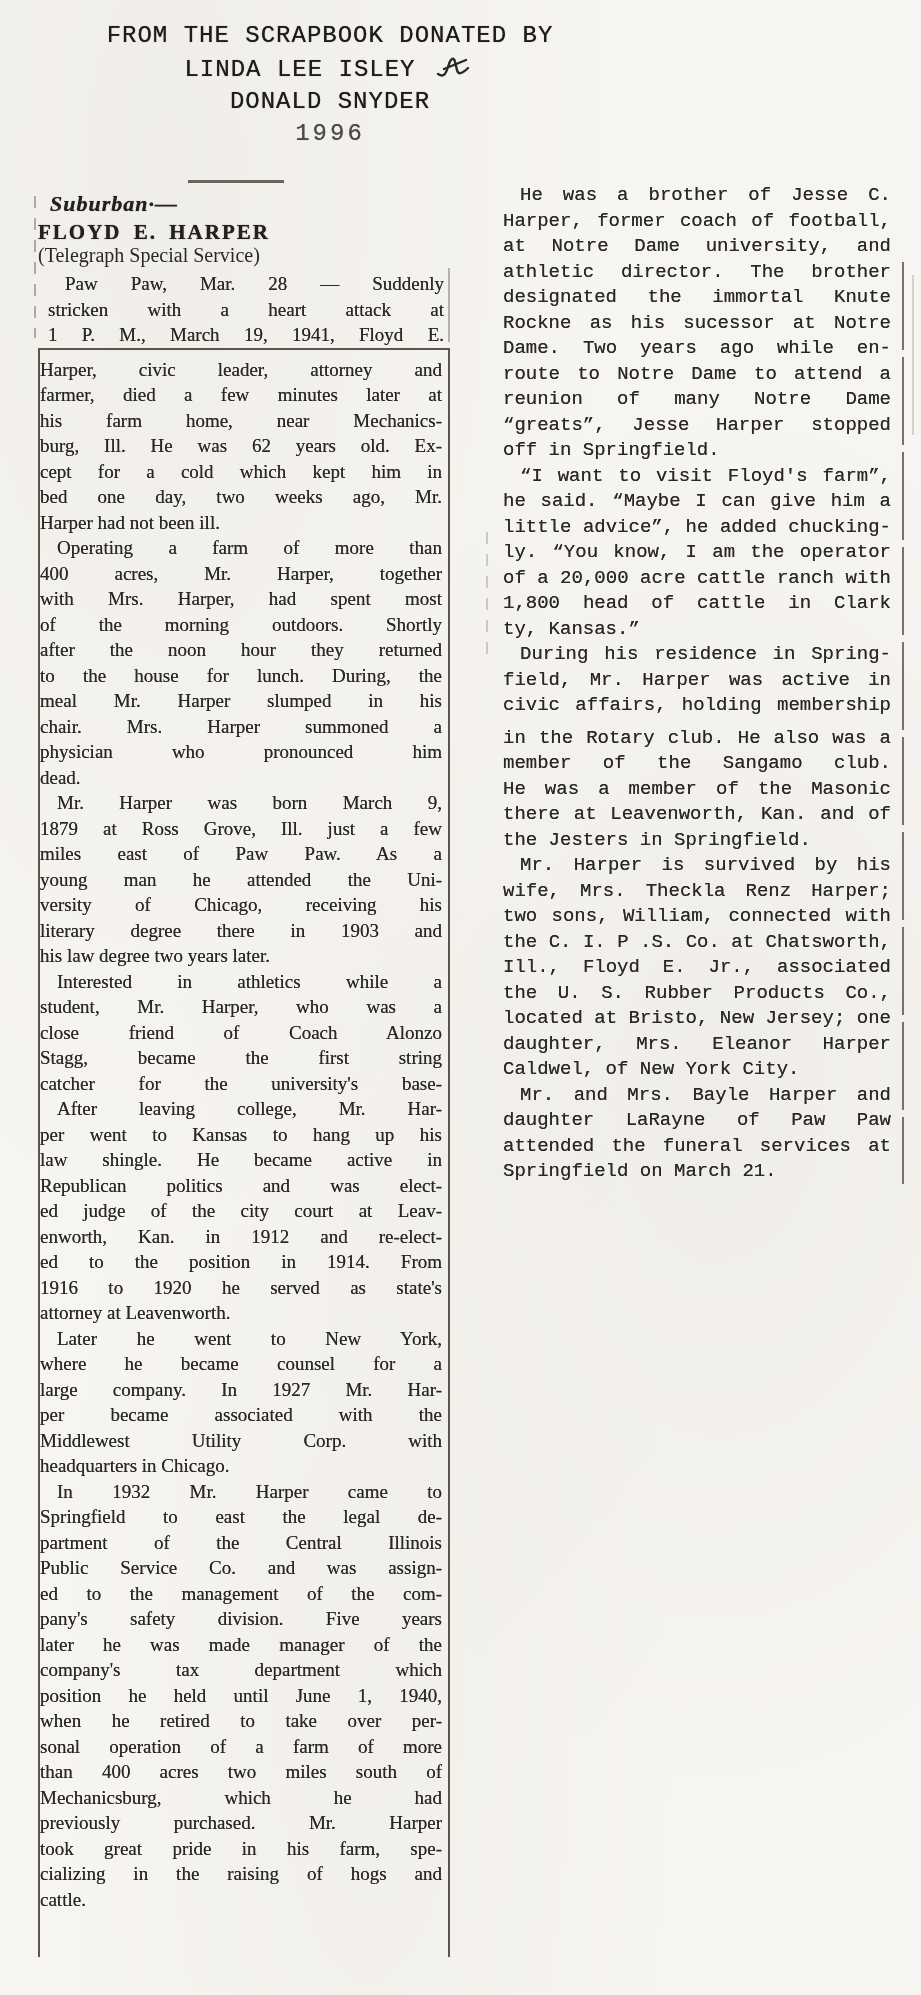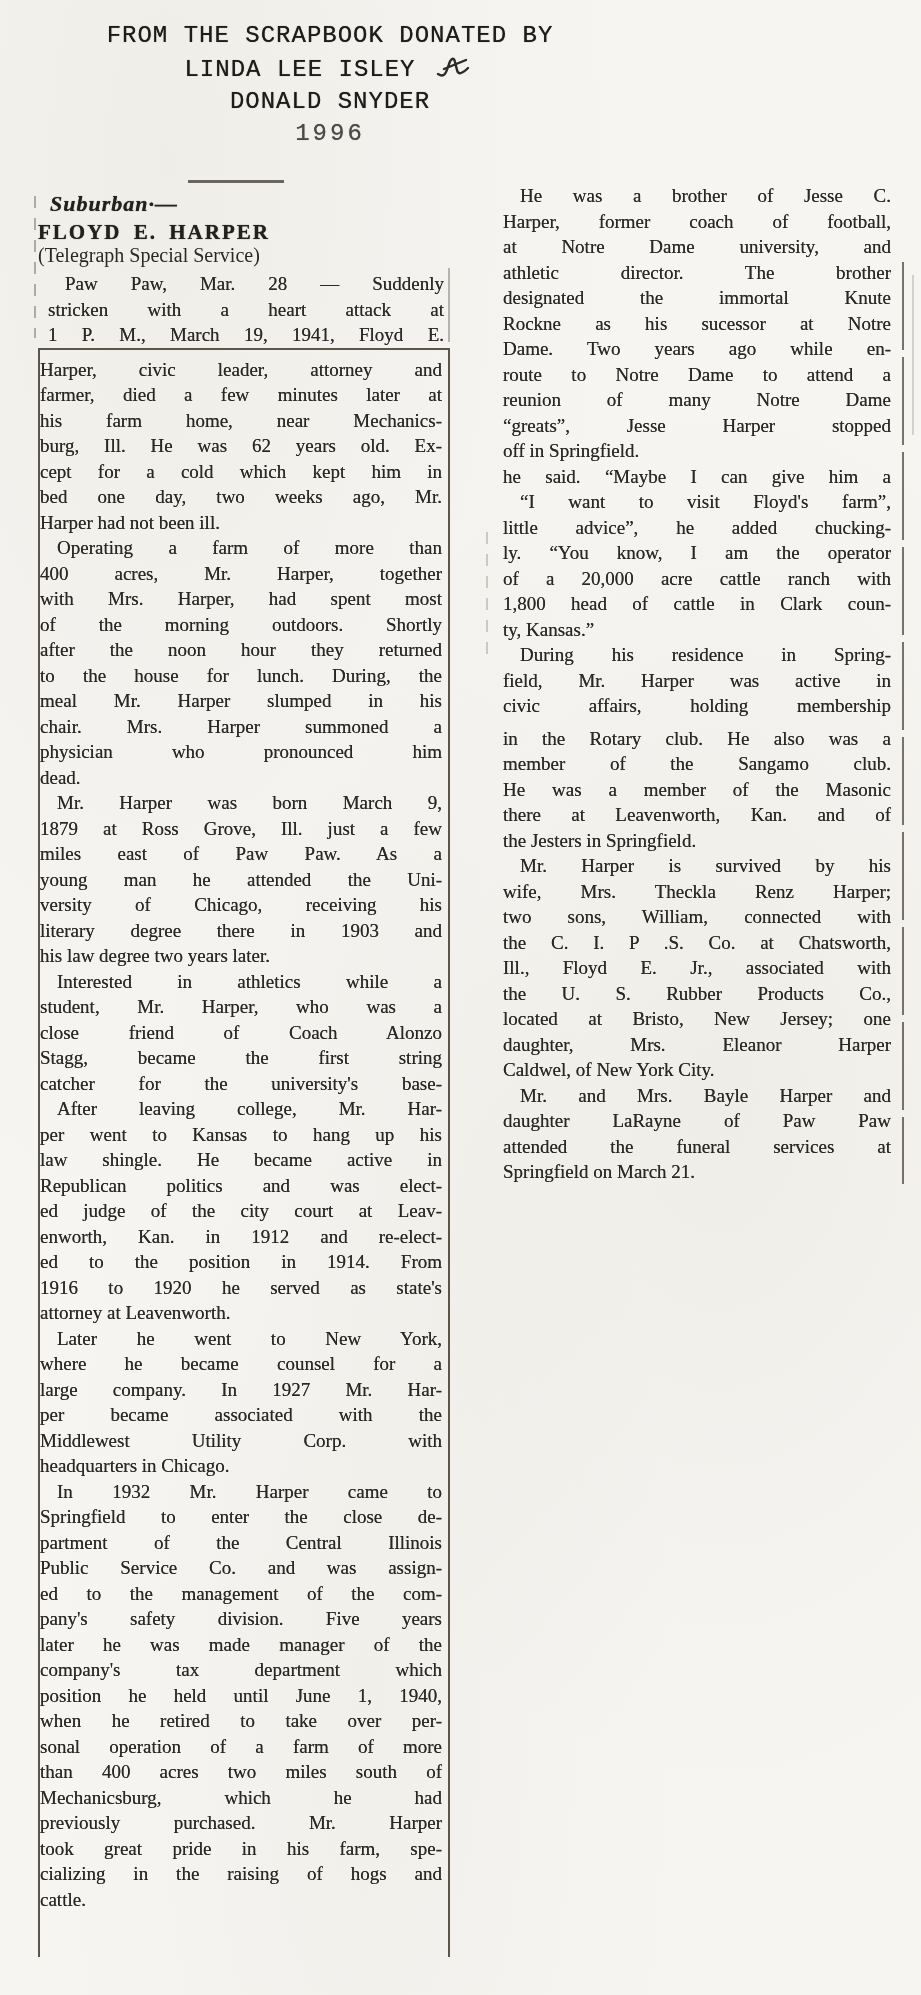--- a/index.html
+++ b/index.html
@@ -22,21 +22,21 @@
     text-align:center;
     font-family:"Liberation Mono","DejaVu Sans Mono",monospace;
     font-size:24px;line-height:32px;letter-spacing:1px;
     color:#1d1c1a;text-shadow:0 0 0.7px rgba(30,29,27,.85);
   }
   .typed-line{white-space:nowrap;}
   .typed-line .mark{vertical-align:-6px;margin-left:14px;}
   .typed-line.year{opacity:.78;letter-spacing:3px;}
   
   .col-left{position:absolute;left:38px;top:178px;width:412px;}
-  .col-right{position:absolute;left:503px;top:178px;width:388px;padding-top:5px;}
+  .col-right{position:absolute;left:503px;top:178px;width:388px;padding-top:5px;font-family:Liberation Mono, monospace;}
   .rule{margin:2px 0 4px 150px;width:96px;height:3px;background:#514d45;opacity:.85;}
   .section-label{
     font-size:22px;line-height:33px;font-weight:bold;font-style:italic;
     letter-spacing:1px;margin-left:12px;color:#23211d;
     text-shadow:0 0 0.8px rgba(35,33,29,.9);
   }
   .headline{
     font-weight:bold;font-size:21px;line-height:24px;
     letter-spacing:2px;word-spacing:5px;color:#23211d;
     text-shadow:0 0 0.9px rgba(35,33,29,.95);
@@ -153,21 +153,21 @@
         <div class="para">
           <div class="line indent">Later he went to New York,</div>
           <div class="line">where he became counsel for a</div>
           <div class="line">large company. In 1927 Mr. Har-</div>
           <div class="line">per became associated with the</div>
           <div class="line">Middlewest Utility Corp. with</div>
           <div class="line last">headquarters in Chicago.</div>
         </div>
         <div class="para">
           <div class="line indent">In 1932 Mr. Harper came to</div>
-          <div class="line">Springfield to enter the close de-</div>
+          <div class="line">Springfield to east the legal de-</div>
           <div class="line">partment of the Central Illinois</div>
           <div class="line">Public Service Co. and was assign-</div>
           <div class="line">ed to the management of the com-</div>
           <div class="line">pany's safety division. Five years</div>
           <div class="line">later he was made manager of the</div>
           <div class="line">company's tax department which</div>
           <div class="line">position he held until June 1, 1940,</div>
           <div class="line">when he retired to take over per-</div>
           <div class="line">sonal operation of a farm of more</div>
           <div class="line">than 400 acres two miles south of</div>
@@ -188,22 +188,22 @@
         <div class="line">athletic director. The brother</div>
         <div class="line">designated the immortal Knute</div>
         <div class="line">Rockne as his sucessor at Notre</div>
         <div class="line">Dame. Two years ago while en-</div>
         <div class="line">route to Notre Dame to attend a</div>
         <div class="line">reunion of many Notre Dame</div>
         <div class="line">“greats”, Jesse Harper stopped</div>
         <div class="line last">off in Springfield.</div>
       </div>
       <div class="para">
+        <div class="line indent">“I want to visit Floyd's farm”,</div>
         <div class="line">he said. “Maybe I can give him a</div>
-        <div class="line indent">“I want to visit Floyd's farm”,</div>
         <div class="line">little advice”, he added chucking-</div>
         <div class="line">ly. “You know, I am the operator</div>
         <div class="line">of a 20,000 acre cattle ranch with</div>
         <div class="line">1,800 head of cattle in Clark coun-</div>
         <div class="line last">ty, Kansas.”</div>
       </div>
       <div class="para">
         <div class="line indent">During his residence in Spring-</div>
         <div class="line">field, Mr. Harper was active in</div>
         <div class="line">civic affairs, holding membership</div>

